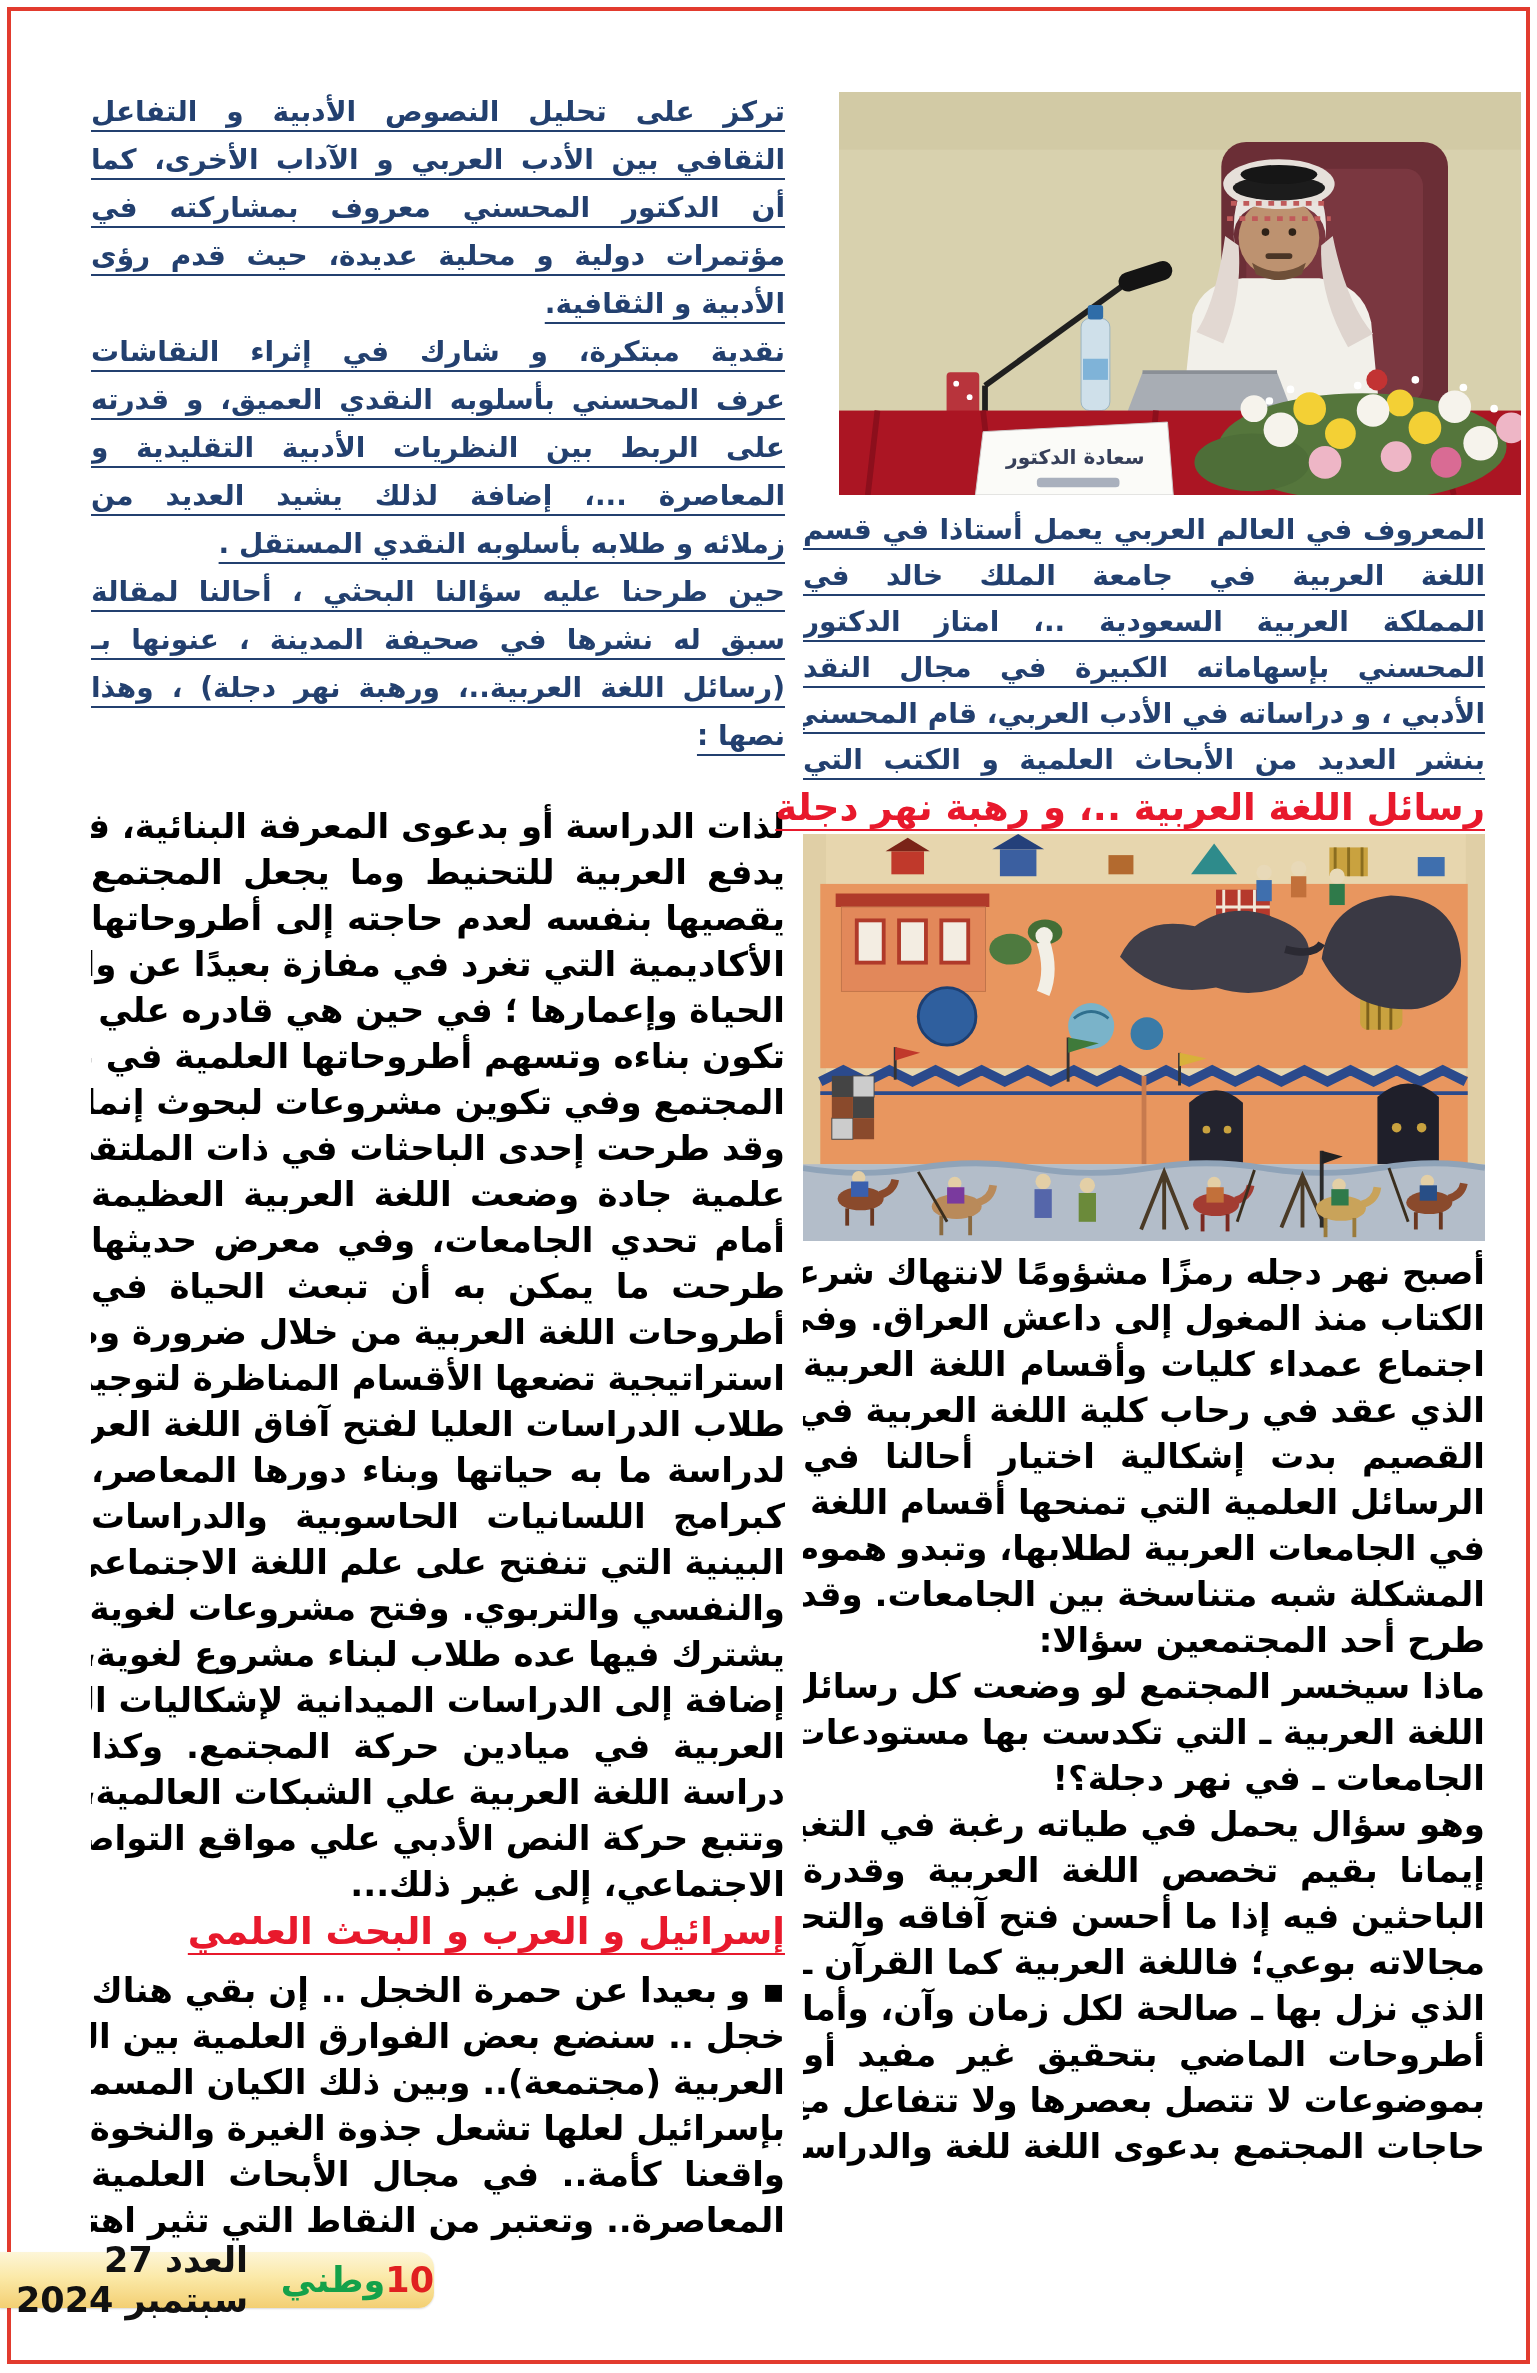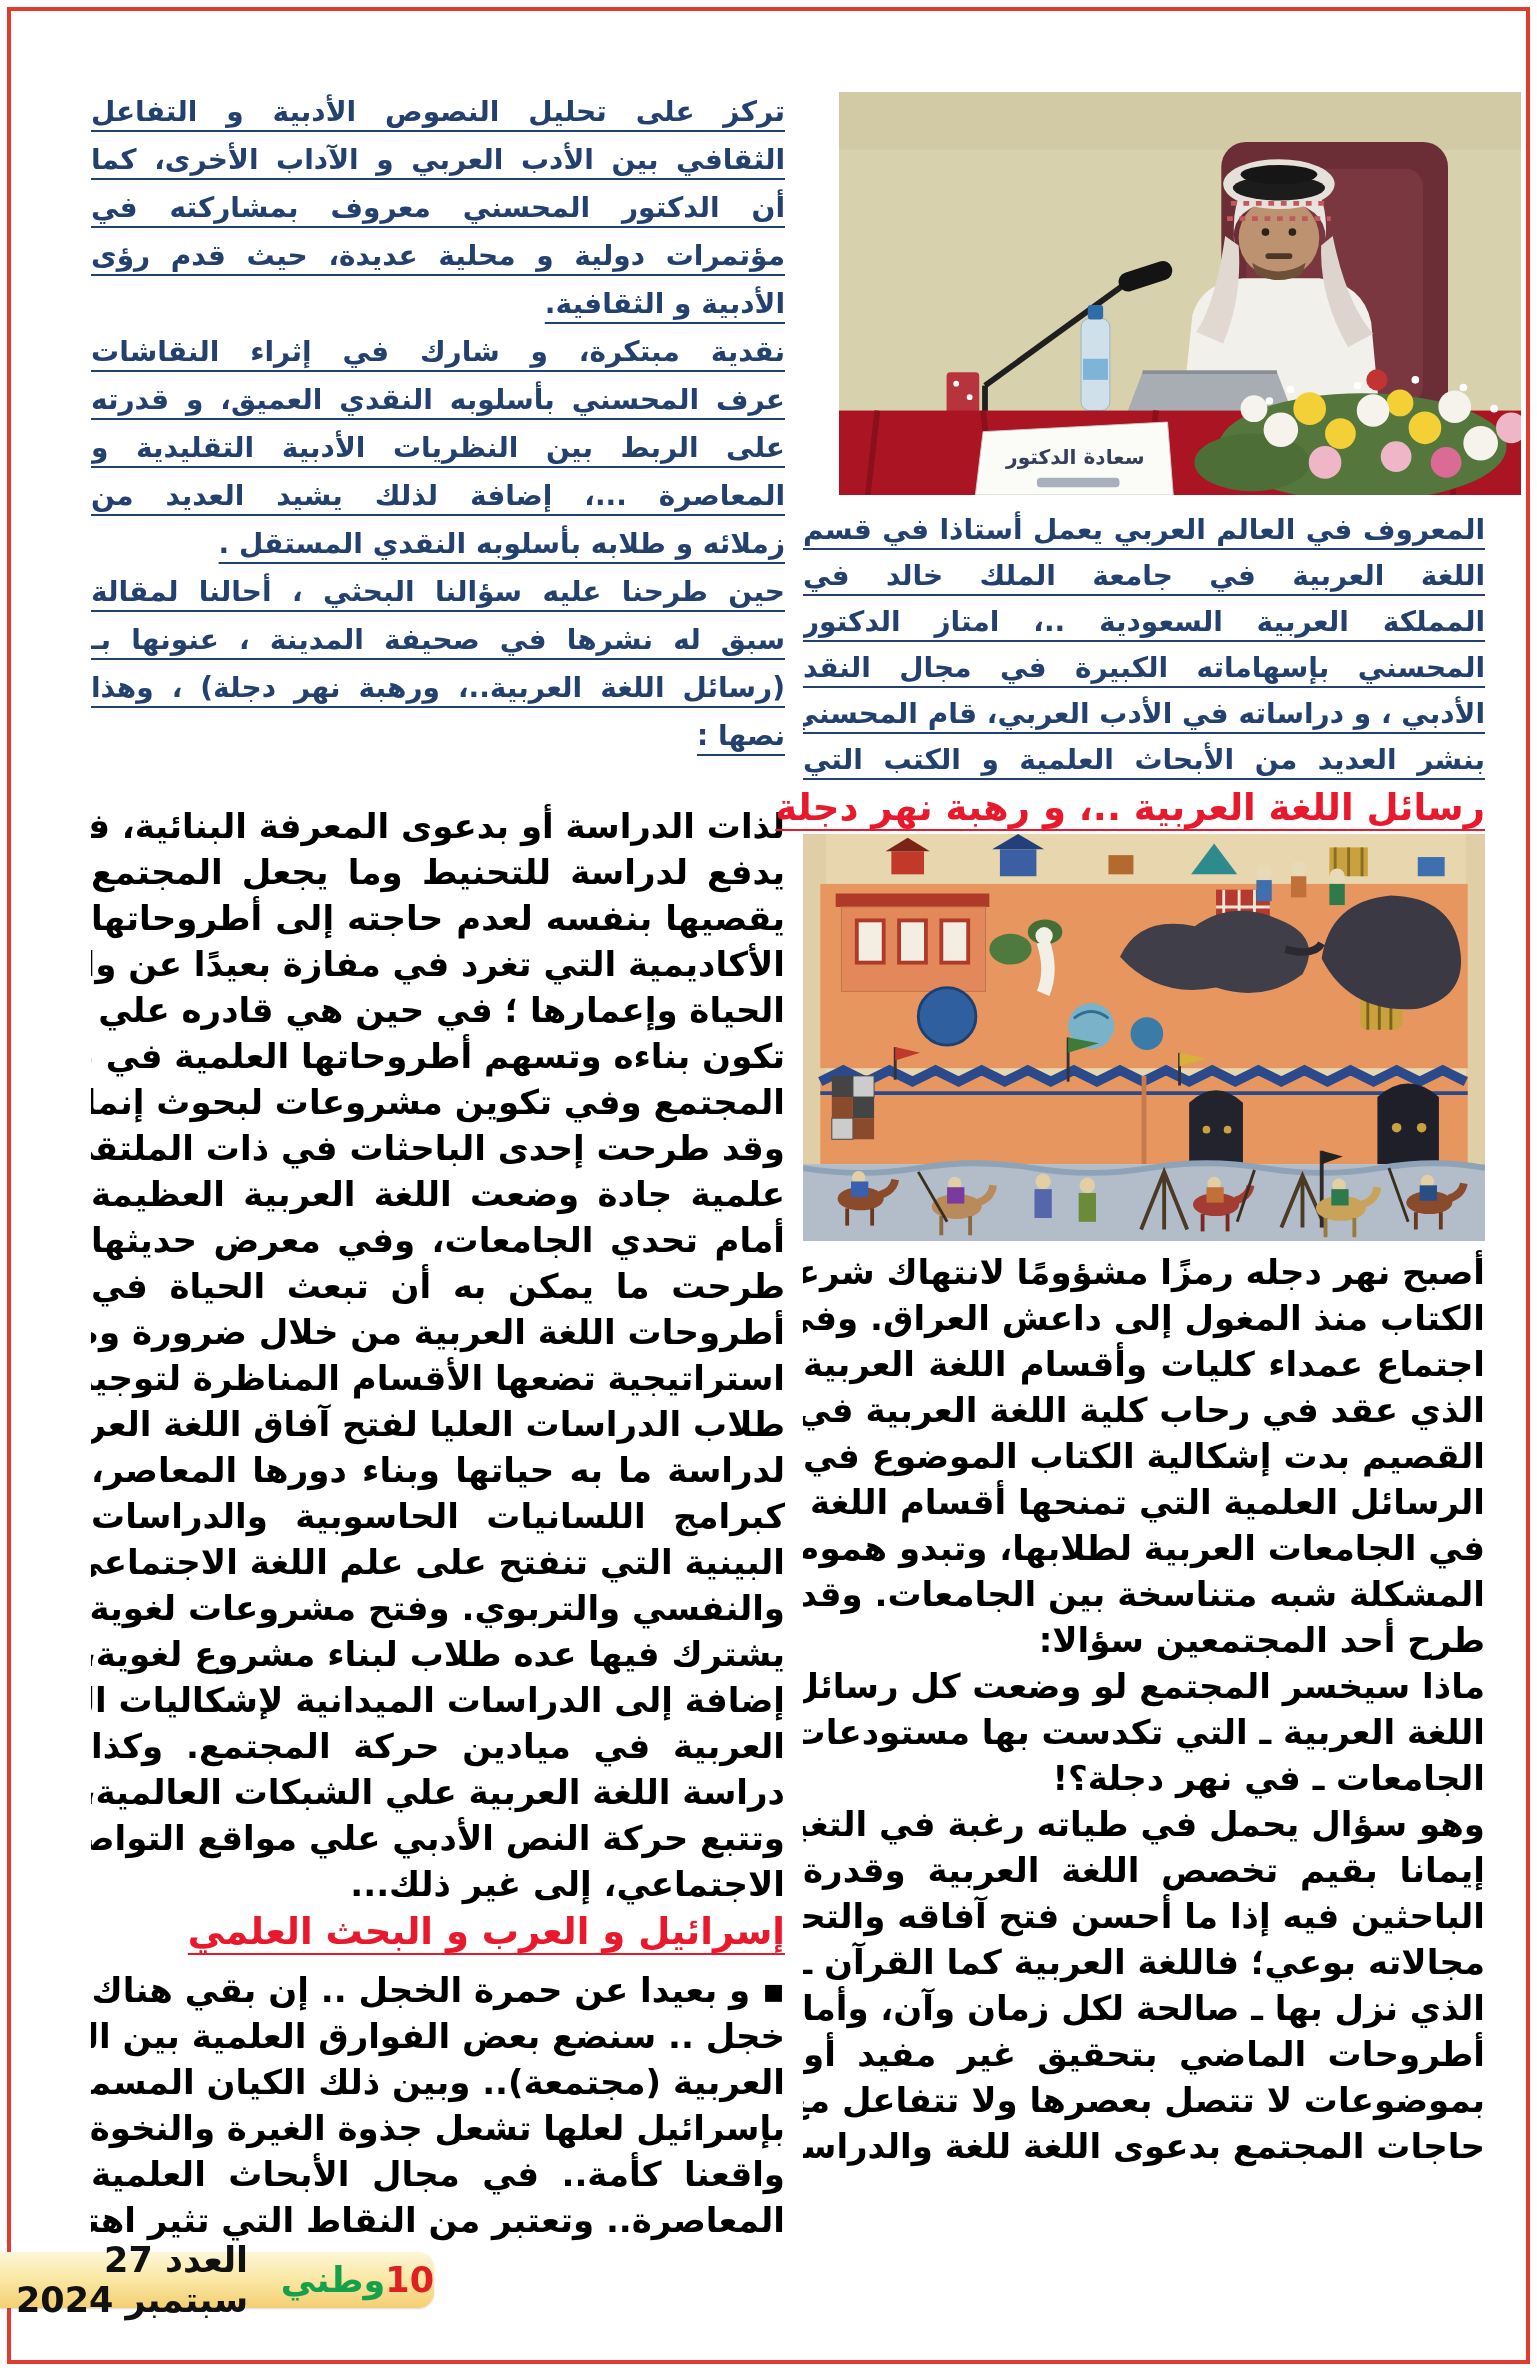--- a/index.html
+++ b/index.html
@@ -53,21 +53,21 @@
       <div class="line">المعاصرة ...، إضافة لذلك يشيد العديد من</div>
       <div class="line ra">زملائه و طلابه بأسلوبه النقدي المستقل .</div>
       <div class="line">حين طرحنا عليه سؤالنا البحثي ، أحالنا لمقالة</div>
       <div class="line">سبق له نشرها في صحيفة المدينة ، عنونها بـ</div>
       <div class="line">(رسائل اللغة العربية..، ورهبة نهر دجلة) ، وهذا</div>
       <div class="line ra">نصها :</div>
     </div>
 
   <div class="col col-left textblock black" style="top:803px;">
       <div class="line">لذات الدراسة أو بدعوى المعرفة البنائية، فهذا ما</div>
-      <div class="line">يدفع لدراسة للتحنيط وما يجعل المجتمع</div>
+      <div class="line">يدفع العربية للتحنيط وما يجعل المجتمع</div>
       <div class="line">يقصيها بنفسه لعدم حاجته إلى أطروحاتها</div>
       <div class="line">الأكاديمية التي تغرد في مفازة بعيدًا عن واقع</div>
       <div class="line">الحياة وإعمارها ؛ في حين هي قادره علي أن</div>
       <div class="line">تكون بناءه وتسهم أطروحاتها العلمية في بناء</div>
       <div class="line">المجتمع وفي تكوين مشروعات لبحوث إنمائية.</div>
       <div class="line">وقد طرحت إحدى الباحثات في ذات الملتقي ورقة</div>
       <div class="line">علمية جادة وضعت اللغة العربية العظيمة</div>
       <div class="line">أمام تحدي الجامعات، وفي معرض حديثها</div>
       <div class="line">طرحت ما يمكن به أن تبعث الحياة في</div>
       <div class="line">أطروحات اللغة العربية من خلال ضرورة وضع</div>
@@ -324,21 +324,21 @@
         <line x1="610" y1="348" x2="630" y2="404" stroke="#3a2e1e" stroke-width="3"></line>
       </g>
     </svg>
   </div>
 
   <div class="col col-right textblock black" style="top:1249px;">
       <div class="line">أصبح نهر دجله رمزًا مشؤومًا لانتهاك شرعية</div>
       <div class="line">الكتاب منذ المغول إلى داعش العراق. وفي</div>
       <div class="line">اجتماع عمداء كليات وأقسام اللغة العربية</div>
       <div class="line">الذي عقد في رحاب كلية اللغة العربية في</div>
-      <div class="line">القصيم بدت إشكالية الكتاب الموضوع في</div>
+      <div class="line">القصيم بدت إشكالية اختيار أحالنا في</div>
       <div class="line">الرسائل العلمية التي تمنحها أقسام اللغة العربية</div>
       <div class="line">في الجامعات العربية لطلابها، وتبدو هموم تلك</div>
       <div class="line">المشكلة شبه متناسخة بين الجامعات. وقد</div>
       <div class="line ra">طرح أحد المجتمعين سؤالا:</div>
       <div class="line">ماذا سيخسر المجتمع لو وضعت كل رسائل</div>
       <div class="line">اللغة العربية ـ التي تكدست بها مستودعات</div>
       <div class="line ra">الجامعات ـ في نهر دجلة؟!</div>
       <div class="line">وهو سؤال يحمل في طياته رغبة في التغيير</div>
       <div class="line">إيمانا بقيم تخصص اللغة العربية وقدرة</div>
       <div class="line">الباحثين فيه إذا ما أحسن فتح آفاقه والتحرك في</div>

